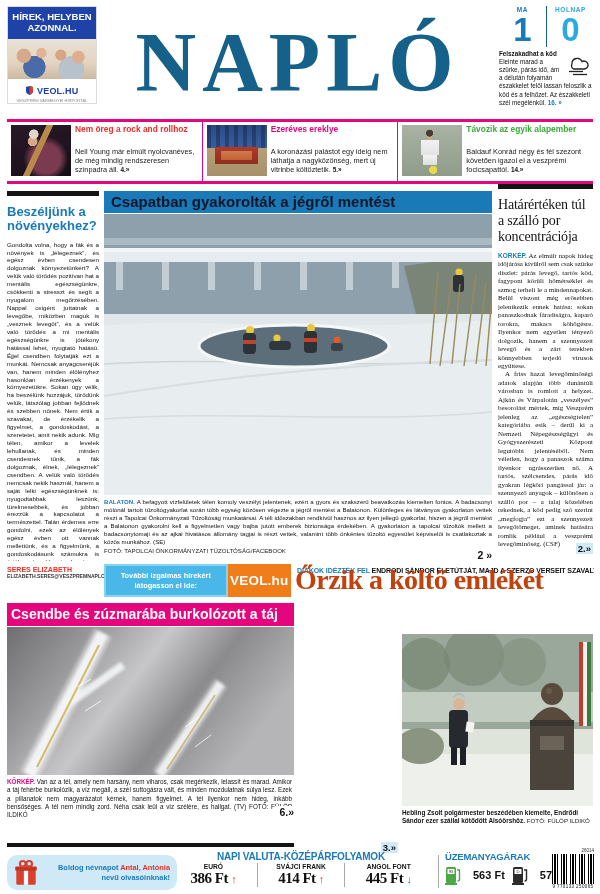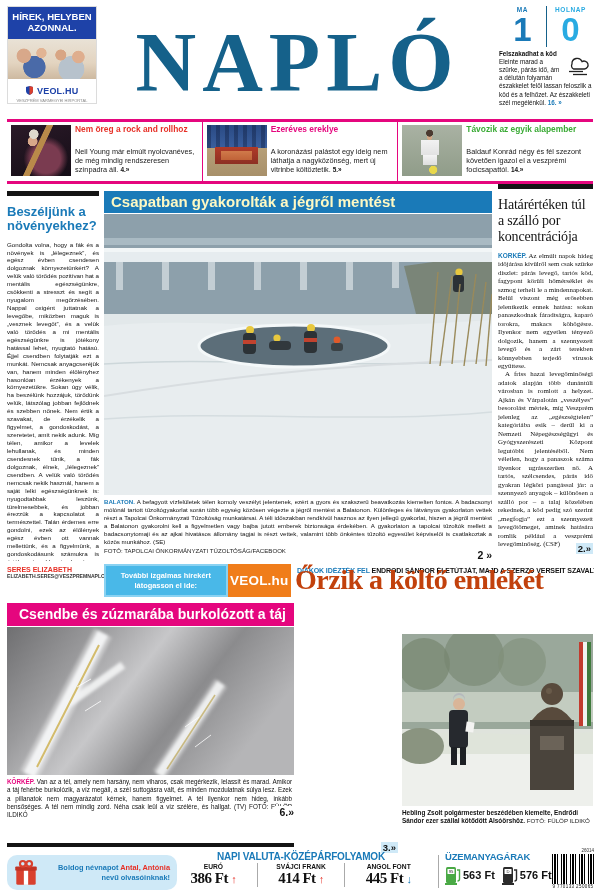--- a/index.html
+++ b/index.html
@@ -81,21 +81,21 @@
   
   .colbar { height:5px; background:#141414; }
   .opinion { position:absolute; left:7px; top:191px; width:92px; }
   .op-title { margin-top:9px; color:#1a7ab8; font-weight:bold; font-size:13px; line-height:1.1; }
   .op-body { margin-top:7px; font-size:6.2px; line-height:1.28; text-align:justify; height:320px; overflow:hidden; }
   .op-byline { margin-top:5px; }
   .op-name { color:#e63027; font-weight:bold; font-size:7px; }
   .op-email { font-size:5.1px; font-weight:bold; color:#333; }
   
   .main-art { position:absolute; left:104px; top:191px; width:388px; }
-  .headline-bar { background:#1a7ab8; color:#fef9c3; font-weight:bold; font-size:15px; height:22px; line-height:22px; padding-left:7px; }
+  .headline-bar { background:#1a7ab8; color:#0f172a; font-weight:bold; font-size:15px; height:22px; line-height:22px; padding-left:7px; }
   .main-photo { height:281px; margin-top:1px; position:relative; overflow:hidden; background:#dfe6e9; }
   .main-caption { margin-top:3px; font-size:6.1px; line-height:1.32; text-align:justify; position:relative; height:66px; overflow:hidden; }
   .cap-lead { color:#1a7ab8; font-weight:bold; }
   .cap-credit { display:block; margin-top:1px; color:#222; }
   .main-ref { position:absolute; right:0; bottom:1px; font-size:10.5px; font-weight:bold; background:#fff; padding-left:4px; }
   
   .smog { position:absolute; left:498px; top:184px; width:95px; height:372px; }
   .smog-title { margin-top:8px; font-family:"Liberation Serif", serif; font-weight:normal; font-size:14px; line-height:1.16; color:#151515; letter-spacing:-.2px; }
   .serif-body { margin-top:6px; font-family:"Liberation Serif", serif; font-size:6.9px; line-height:1.23; text-align:justify; overflow:hidden; }
   .smog .serif-body { height:300px; }
@@ -109,21 +109,21 @@
   
   .kicker { position:absolute; left:297px; top:567px; width:297px; font-size:7px; font-weight:bold; letter-spacing:-.1px; white-space:nowrap; overflow:hidden; color:#111; }
   .khl { color:#1a7ab8; }
   .poet-headline { position:absolute; left:295px; top:565px; width:299px; font-family:"Liberation Serif", serif; font-weight:bold; font-size:28px; letter-spacing:-.5px; color:#c2410c; line-height:1.1; }
   .poet-body-wrap { position:absolute; left:297px; top:634px; width:101px; height:221px; }
   .poet-photo { position:absolute; left:402px; top:634px; width:191px; height:172px; overflow:hidden; background:#dfe3dc; }
   .poet-caption { position:absolute; left:402px; top:809px; width:191px; font-size:6.4px; font-weight:bold; line-height:1.3; color:#111; }
   .poet-credit { font-weight:normal; font-size:6.2px; color:#222; }
   
   .winter { position:absolute; left:7px; top:603px; width:287px; }
-  .winter-bar { background:#e5067e; color:#fff; font-weight:bold; font-size:14px; height:23px; line-height:23px; padding-left:12px; }
+  .winter-bar { background:#e5067e; color:#fff; font-weight:bold; font-size:14px; height:23px; line-height:23px; padding-left:4px; }
   .winter-photo { height:148px; margin-top:1px; overflow:hidden; position:relative; }
   .winter-caption { margin-top:3px; font-size:6.3px; line-height:1.32; text-align:justify; position:relative; padding-right:2px; }
   .winter-lead { color:#e5067e; font-weight:bold; }
   .winter-ref { position:absolute; right:0; bottom:0; font-size:10.5px; font-weight:bold; background:#fff; padding-left:4px; }
   .bottom-divider { position:absolute; left:7px; top:843px; width:287px; height:4px; background:#141414; }
   
   .nameday { position:absolute; left:7px; top:855px; width:170px; height:35px; background:#cfe9f7; border-radius:10px; display:flex; align-items:center; gap:4px; padding:0 7px; }
   .nameday-text { flex:1; text-align:right; font-size:7.4px; font-weight:bold; color:#1a7ab8; line-height:1.25; }
   .nd-names { color:#e63027; }
   .currency { position:absolute; left:170px; top:851px; width:262px; }
@@ -132,21 +132,21 @@
   .cur-cell { flex:1; text-align:center; padding:0 2px; }
   .cur-cell + .cur-cell { border-left:1px solid #aaa; }
   .cur-label { font-size:6.7px; font-weight:bold; }
   .cur-val { font-size:15px; font-weight:bold; letter-spacing:-.5px; line-height:1.15; white-space:nowrap;font-family:Liberation Serif, serif; }
   .arrow-up { color:#e63027; font-size:11px; font-weight:bold; }
   .arrow-down { color:#1a7ab8; font-size:11px; font-weight:bold; }
   .vdiv { position:absolute; left:438px; top:855px; width:1px; height:33px; background:#aaa; }
   .fuel { position:absolute; left:445px; top:851px; width:102px; }
   .fuel-heading { color:#1a7ab8; font-weight:bold; font-size:9.5px; letter-spacing:-.2px; }
   .fuel-row { display:flex; gap:7px; margin-top:3px; align-items:center; }
-  .fuel-item { display:flex; align-items:center; gap:2px; }
+  .fuel-item { display:flex; align-items:center; gap:12px; }
   .fuel-val { font-size:11px; font-weight:bold; white-space:nowrap; }
   .barcode { position:absolute; left:552px; top:848px; width:42px; }
   .bc-issue { font-size:4.5px; text-align:right; color:#333; }
   .bc-bars { height:30px; margin-top:1px;
     background:repeating-linear-gradient(90deg,#000 0 1px,#fff 1px 2px,#000 2px 4px,#fff 4px 5px,#000 5px 6px,#fff 6px 9px); }
   .bc-num { font-size:4.5px; text-align:center; letter-spacing:.4px; color:#111; }
 </style>
 </head>
 <body>
 

